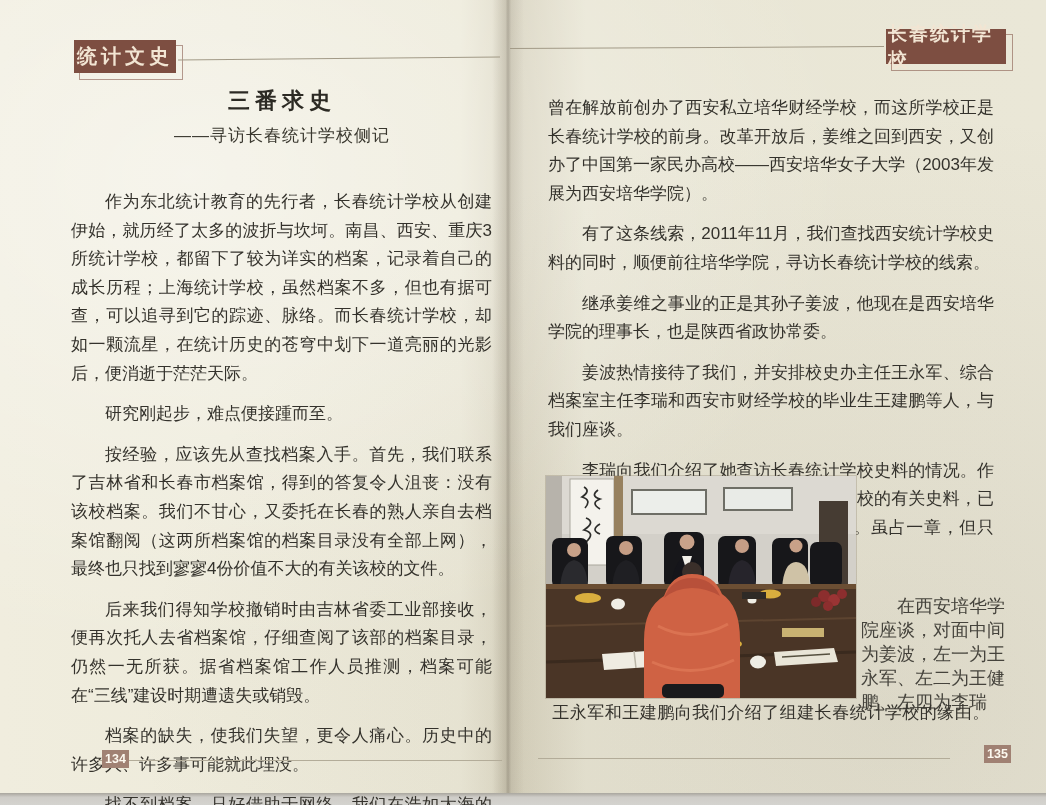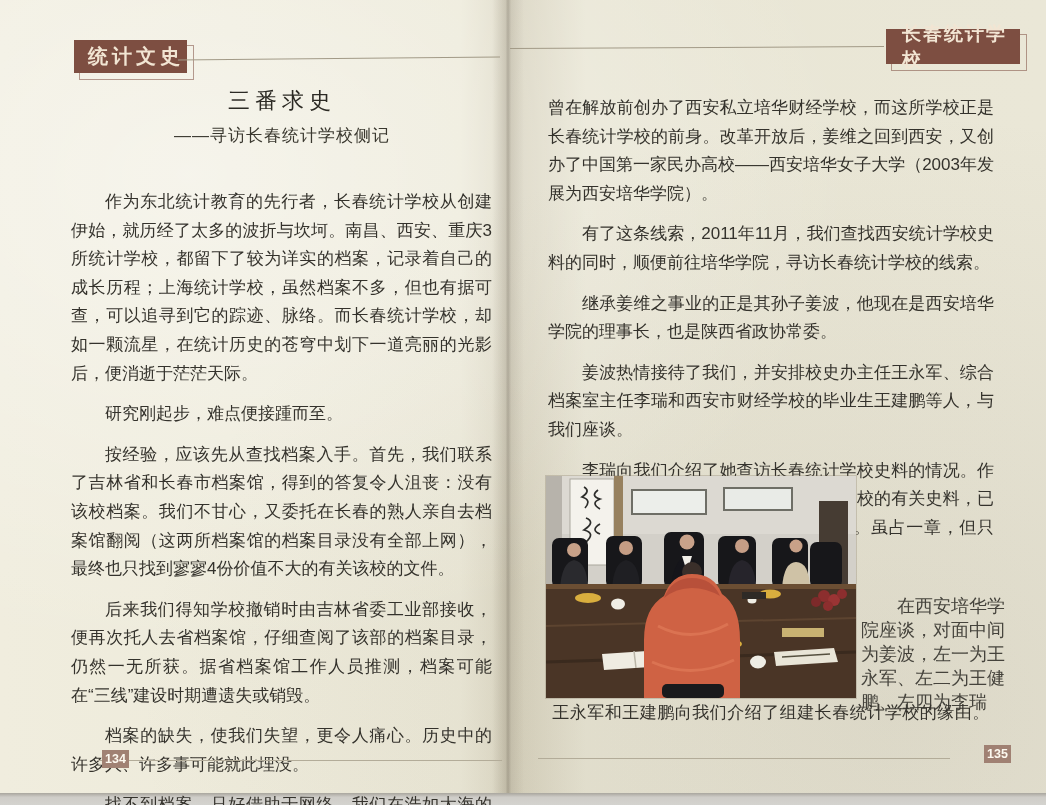--- a/index.html
+++ b/index.html
@@ -29,38 +29,38 @@
   }
   .badge{
     position:absolute;background:var(--badge-brown);color:#f2e5d3;
     display:flex;align-items:center;justify-content:center;
     font-family:"Liberation Serif","DejaVu Serif",serif;font-weight:bold;
   }
   .badge::after{
     content:"";position:absolute;left:5px;top:5px;width:100%;height:100%;
     border:1px solid rgba(125,79,66,.55);pointer-events:none;
   }
-  .badge-left{left:74px;top:40px;width:102px;height:33px;font-size:20px;letter-spacing:4px;padding-left:11px;}
-  .badge-right{left:886px;top:29px;width:118px;height:35px;font-size:19px;letter-spacing:2px;padding-left:16px;}
+  .badge-left{left:74px;top:40px;width:102px;height:33px;font-size:20px;letter-spacing:4px;padding-left:0;}
+  .badge-right{left:886px;top:29px;width:118px;height:35px;font-size:19px;letter-spacing:2px;padding-left:2px;}
   .hline{position:absolute;height:1px;background:var(--header-line);}
   .hline-left{left:178px;top:58px;width:322px;transform:rotate(-0.5deg);}
   .hline-right{left:510px;top:47px;width:374px;transform:rotate(-0.3deg);}
   .fline{position:absolute;height:1px;background:#b3ac99;}
   .fline-left{left:98px;top:760px;width:404px;}
   .fline-right{left:538px;top:758px;width:412px;}
   .pagenum{
     position:absolute;width:27px;height:18px;background:var(--pagenum-brown);
     color:#fcf8ef;font-size:12.5px;font-weight:bold;
     display:flex;align-items:center;justify-content:center;margin-left:32px;
   }
   .pagenum-left{left:70px;top:750px;}
   .pagenum-right{left:952px;top:745px;}
   .title{
     position:absolute;left:60px;top:86px;width:444px;text-align:center;
-    font-size:22px;font-weight:normal;letter-spacing:5px;color:#2c2a24;
+    font-size:22px;font-weight:bold;letter-spacing:5px;color:#2c2a24;
   }
   .subtitle{
     position:absolute;left:60px;top:124px;width:444px;text-align:center;
     font-size:17px;letter-spacing:1px;color:#3a382f;
   }
   .body-col p{
     margin:12px;text-indent:2em;text-align:justify;
     font-size:17px;line-height:28.6px;color:var(--text);
   }
   .body-col p.noindent{text-indent:0;}

